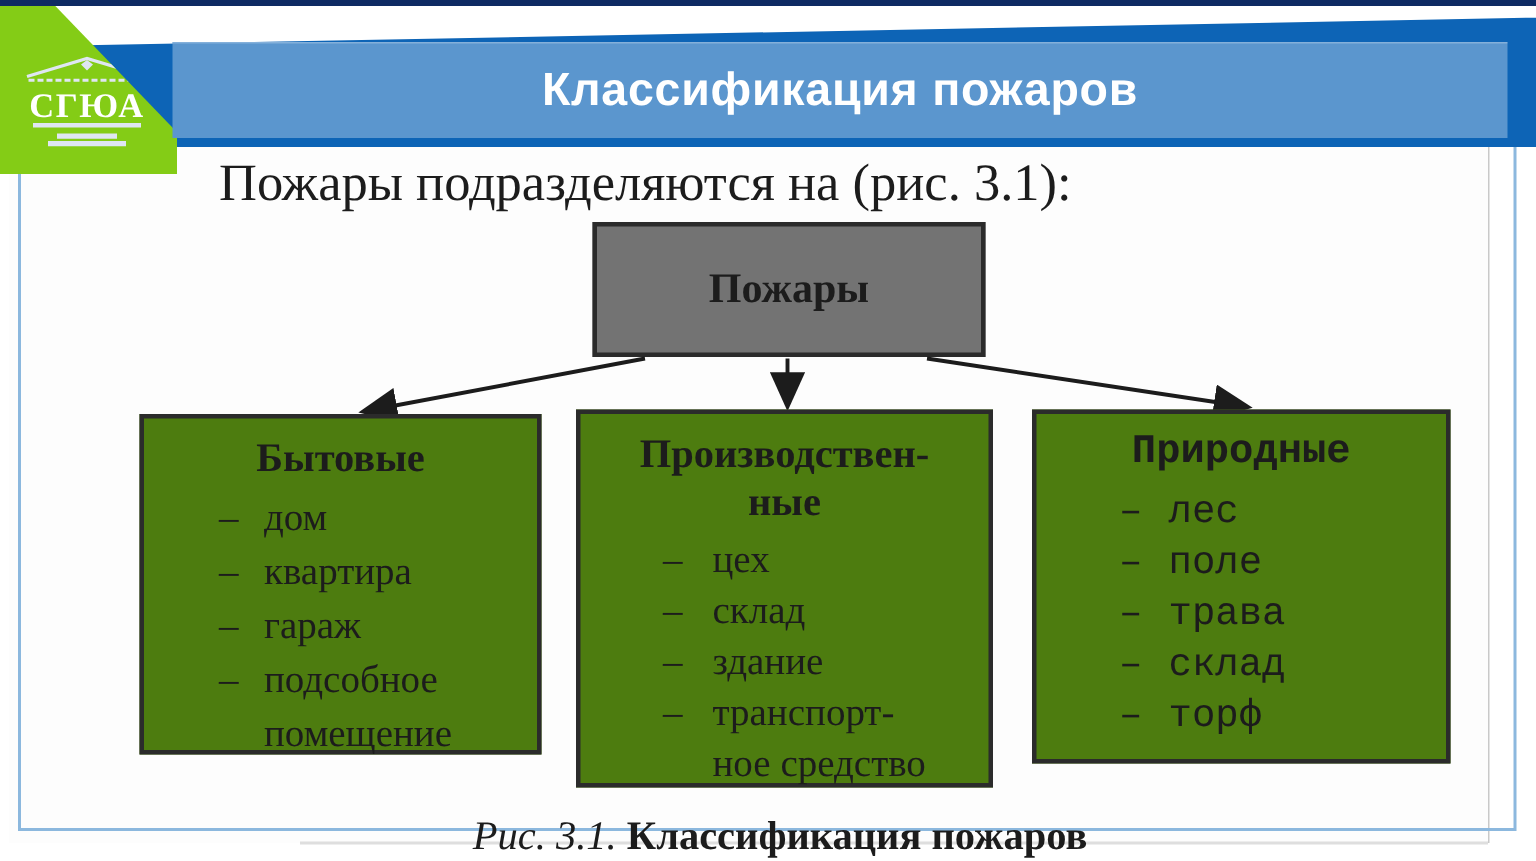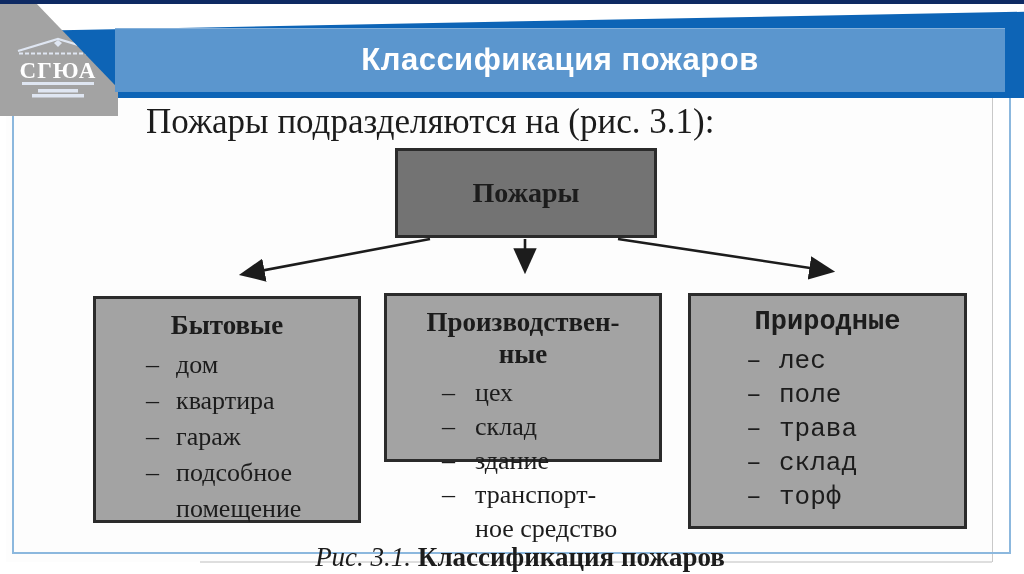--- a/index.html
+++ b/index.html
@@ -4,21 +4,21 @@
 <style>
   html,body{margin:0;padding:0;}
   body{
     width:1024px;height:574px;position:relative;overflow:hidden;
     background:#ffffff;font-family:"Liberation Serif","DejaVu Serif",serif;
   }
   
   .top-strip{position:absolute;left:0;top:0;width:1024px;height:4px;background:#0e2a63;z-index:5;}
   .blue-wedge{position:absolute;left:48px;top:0;width:976px;height:98px;background:#0d64b6;
     clip-path:polygon(0% 31%,100% 12%,100% 100%,0% 100%);z-index:3;}
-  .navy-corner{position:absolute;left:0;top:0;width:118px;height:116px;background:#a3a3a3;
+  .navy-corner{position:absolute;left:0;top:0;width:118px;height:116px;background:#84cc16;
     clip-path:polygon(0 0,28% 0,100% 76%,100% 100%,0 100%);z-index:4;}
   .logo{position:absolute;left:12px;top:36px;width:92px;height:68px;text-align:center;}
   .logo svg{display:block;margin:0 auto;}
   .header-band{position:absolute;left:115px;top:28px;width:890px;height:64px;background:#5b96ce;
     z-index:6;display:flex;align-items:center;justify-content:center;
     box-shadow:inset 0 1px 0 rgba(255,255,255,.25);}
   .header-band .title{
     font-family:"Liberation Sans","DejaVu Sans",sans-serif;font-weight:bold;
     font-size:31px;color:#ffffff;letter-spacing:.5px;}
   
@@ -26,31 +26,31 @@
     border-right:1px solid #c9c9c9;z-index:1;}
   .page-shadow{position:absolute;left:200px;top:561px;width:792px;height:2px;background:#dedede;z-index:1;}
   .content-border{position:absolute;left:12px;top:95px;width:999px;height:459px;
     border:2px solid #8cb8de;box-sizing:border-box;z-index:2;}
   
   .fig{position:absolute;z-index:3;color:#1c1c1c;}
   .intro{left:146px;top:102px;font-size:35px;}
   .rootbox{left:395px;top:148px;width:262px;height:90px;border:3px solid #2b2b2b;box-sizing:border-box;
     display:flex;align-items:center;justify-content:center;font-weight:bold;font-size:28px;background:#737373;}
   .arrows{left:0;top:0;width:1024px;height:574px;pointer-events:none;}
-  .branch{border:3px solid #2b2b2b;box-sizing:border-box;background:#a3a3a3;padding-top:10px;margin-top:20px;}
+  .branch{border:3px solid #2b2b2b;box-sizing:border-box;background:#4d7c0f;padding-top:10px;}
   .branch .btitle{text-align:center;font-weight:bold;font-size:27px;line-height:32px;white-space:pre-line;margin-bottom:6px;}
   .branch .items{padding-left:0;}
   .item{display:flex;font-size:26px;line-height:34px;}
   .item .dash{flex:0 0 auto;}
   .item .itxt{white-space:pre-line;}
   .branch-0{left:93px;top:276px;width:268px;height:227px;}
   .branch-0 .item{padding-left:50px;}
   .branch-0 .dash{width:30px;}
   .branch-0 .item{line-height:36px;}
-  .branch-1{left:384px;top:273px;width:278px;height:169px;}
+  .branch-1{left:384px;top:273px;width:278px;height:252px;}
   .branch-1 .item{padding-left:55px;}
   .branch-1 .dash{width:33px;}
   .branch-2{left:688px;top:273px;width:279px;height:236px;font-family:Liberation Mono, monospace;}
   .branch-2 .item{padding-left:55px;}
   .branch-2 .dash{width:33px;}
   .caption{left:240px;top:542px;width:560px;text-align:center;font-size:27px;}
   .caption .cap-label{font-style:italic;}
   .caption .cap-text{font-weight:bold;}
 </style>
 </head>

